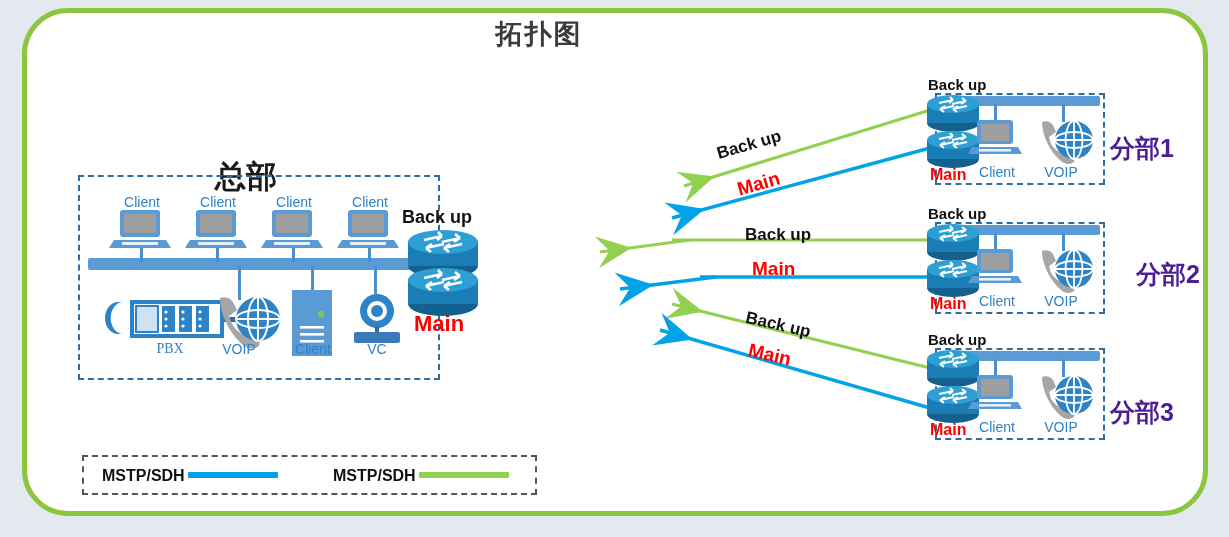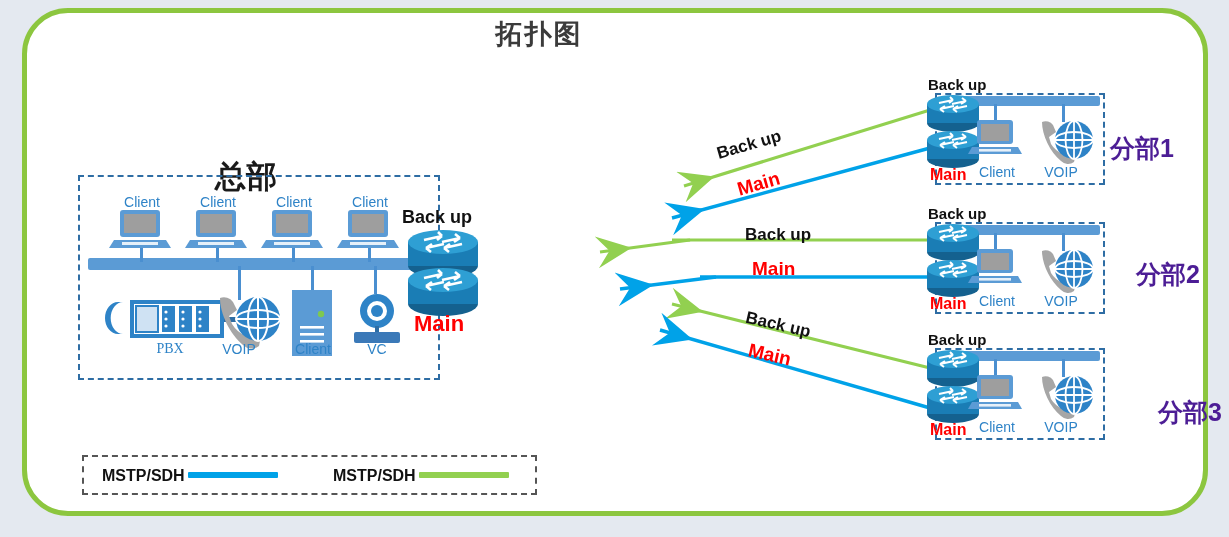--- a/index.html
+++ b/index.html
@@ -326,21 +326,21 @@
     <div class="drop" style="left:1062px;top:359px;height:18px;"></div>
     <svg width="66" height="52" style="left:1032px;top:371px;">
       <path d="M10,6 a9,9 0 0 1 11,3 l3,7 -7,5 2,7 a25,25 0 0 0 12,10 l6,-5 7,5 -2,8 a10,10 0 0 1 -13,-1 C18,36 10,19 10,6 Z" fill="#a6a6a6"></path>
       <circle cx="42" cy="24" r="19" fill="#2e83c7"></circle>
       <ellipse cx="42" cy="24" rx="19" ry="8" fill="none" stroke="#ffffff" stroke-width="1.8"></ellipse>
       <ellipse cx="42" cy="24" rx="8.5" ry="19" fill="none" stroke="#ffffff" stroke-width="1.8"></ellipse>
       <line x1="23" y1="24" x2="61" y2="24" stroke="#ffffff" stroke-width="1.8"></line>
       <line x1="42" y1="5" x2="42" y2="43" stroke="#ffffff" stroke-width="1.8"></line>
     </svg>
     <div class="lbl dev-label" style="left:1034px;top:418px;width:54px;">VOIP</div>
-    <div class="lbl branchtitle" style="left:1110px;top:396px;margin-left:48px;">分部3</div>
+    <div class="lbl branchtitle" style="left:1110px;top:396px;">分部3</div>
   </div>
 
   <div>
     <div class="dashbox grey" style="left:82px;top:455px;width:455px;height:40px;"></div>
     <div class="lbl legendtxt" style="left:102px;top:467px;">MSTP/SDH</div>
     <div class="legline" style="left:188px;top:472px;width:90px;background:#00a2e8;"></div>
     <div class="lbl legendtxt" style="left:333px;top:467px;">MSTP/SDH</div>
     <div class="legline" style="left:419px;top:472px;width:90px;background:#92d050;"></div>
   </div>
 

